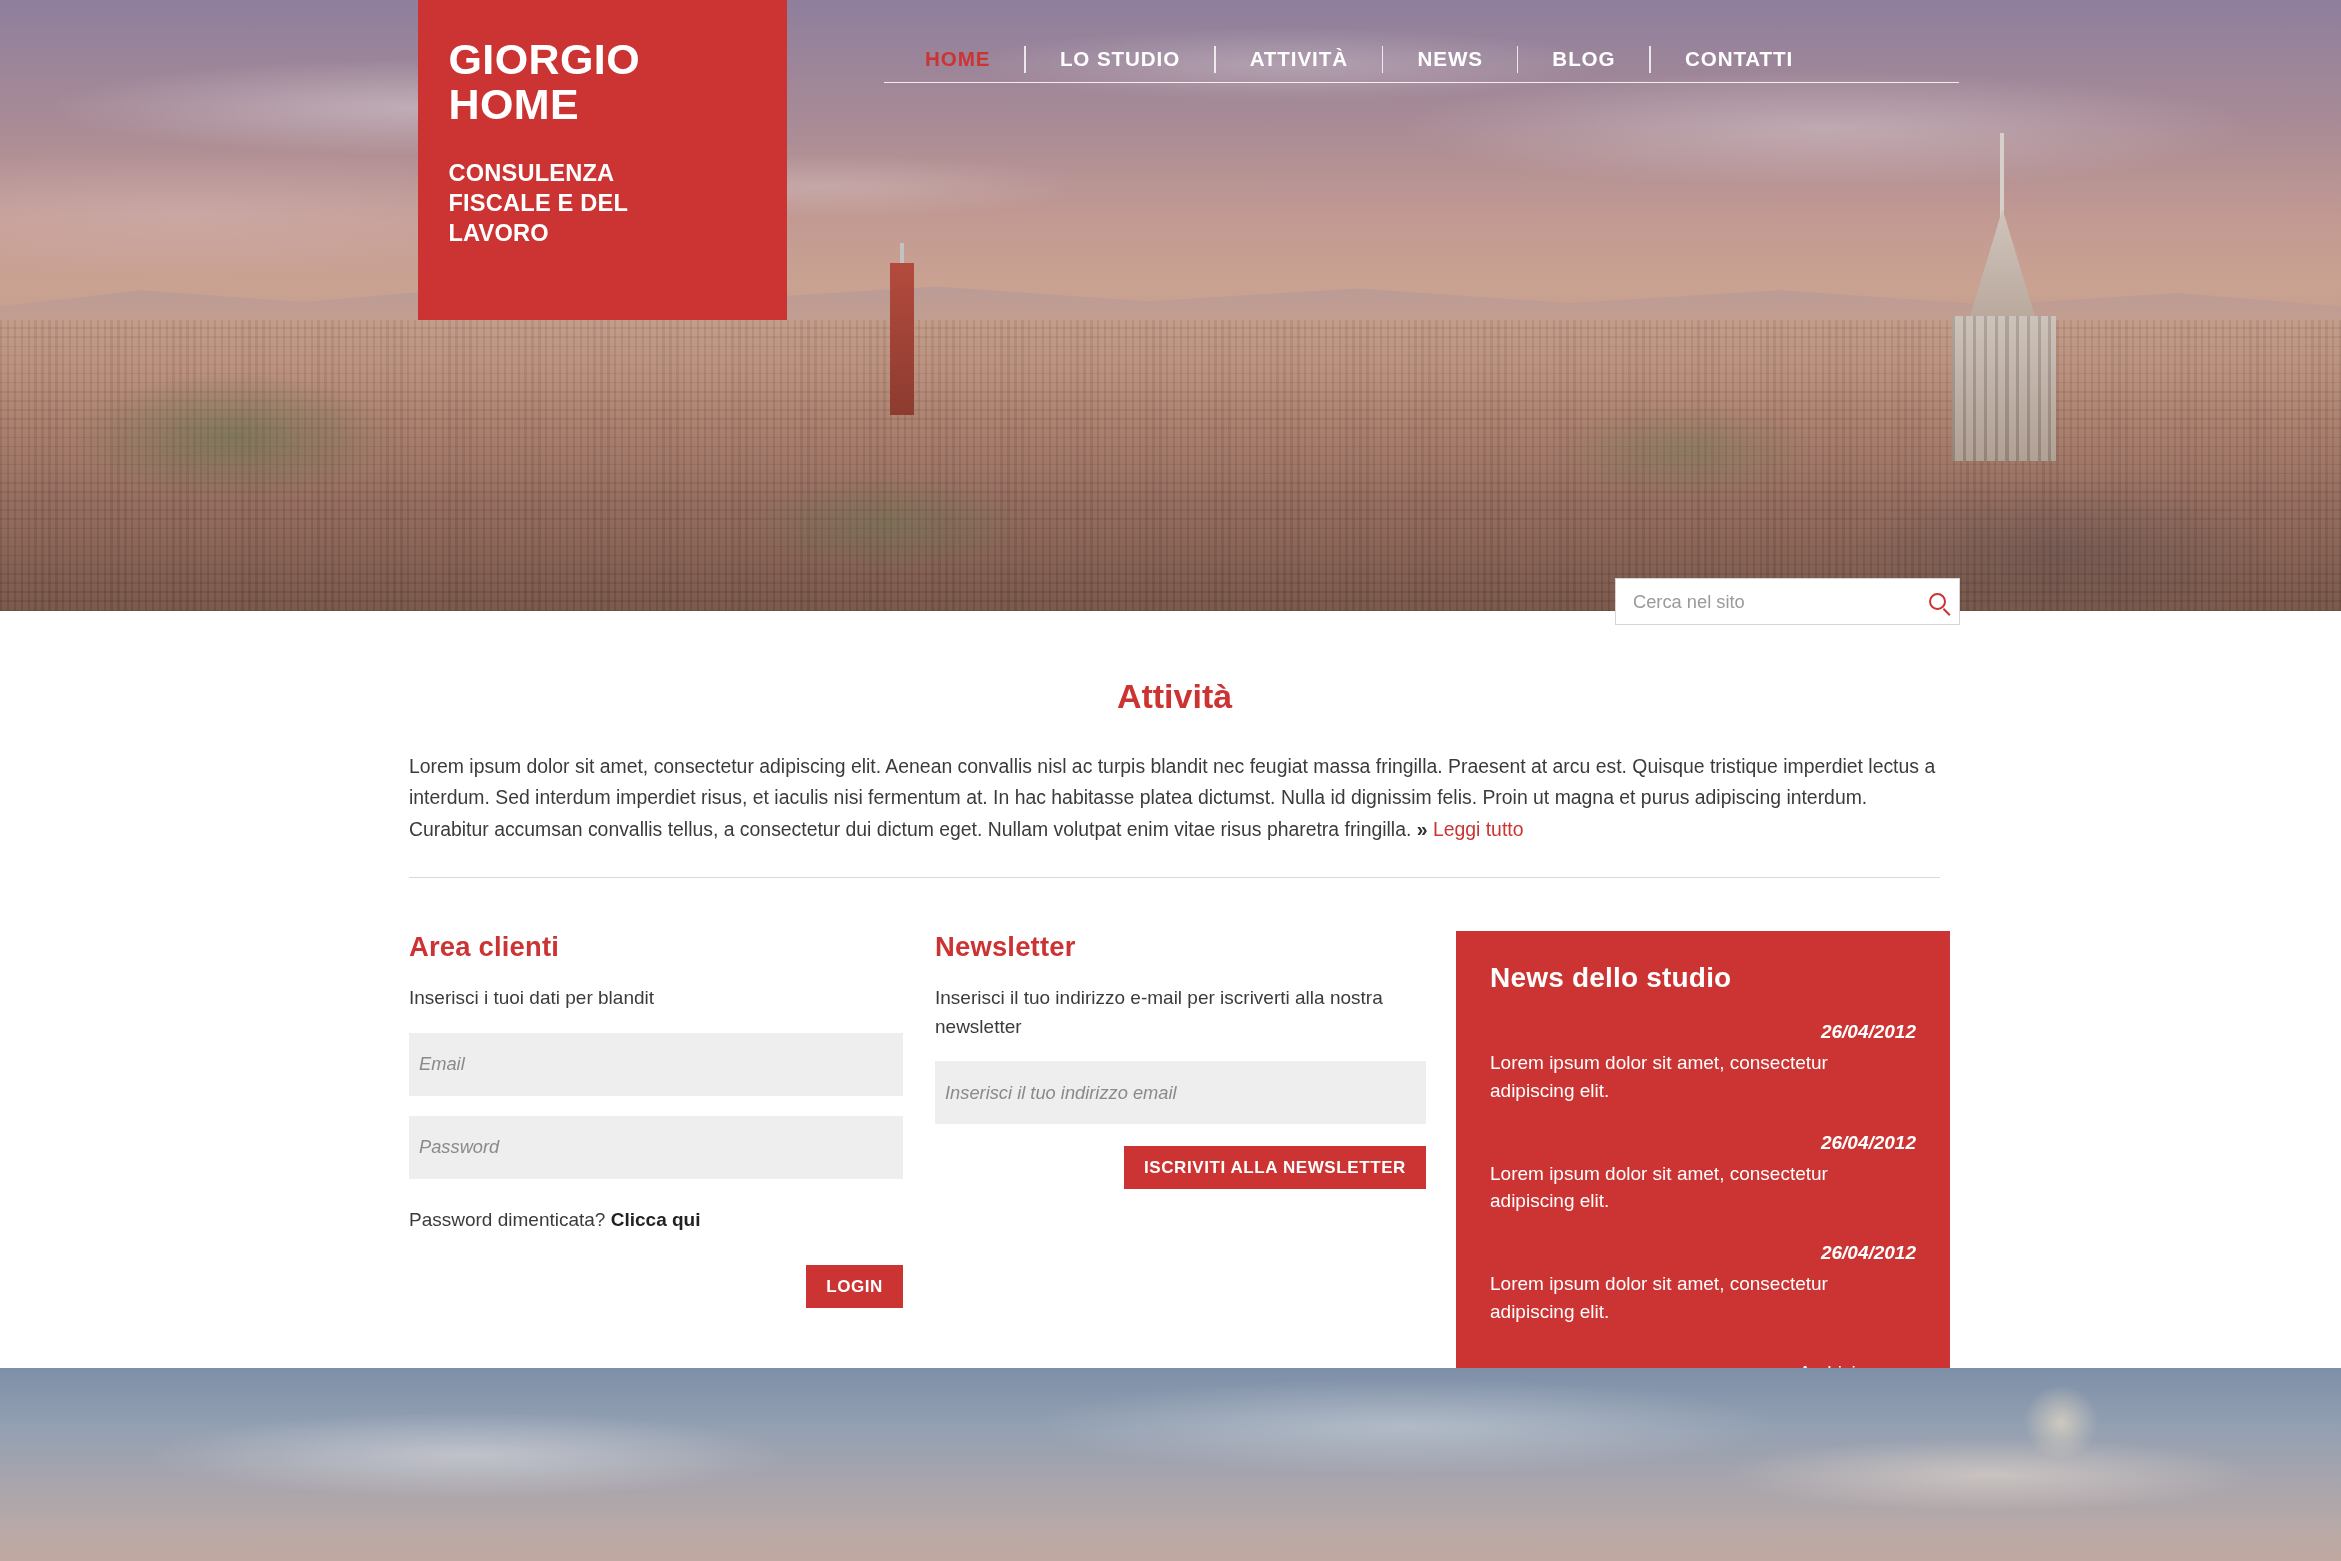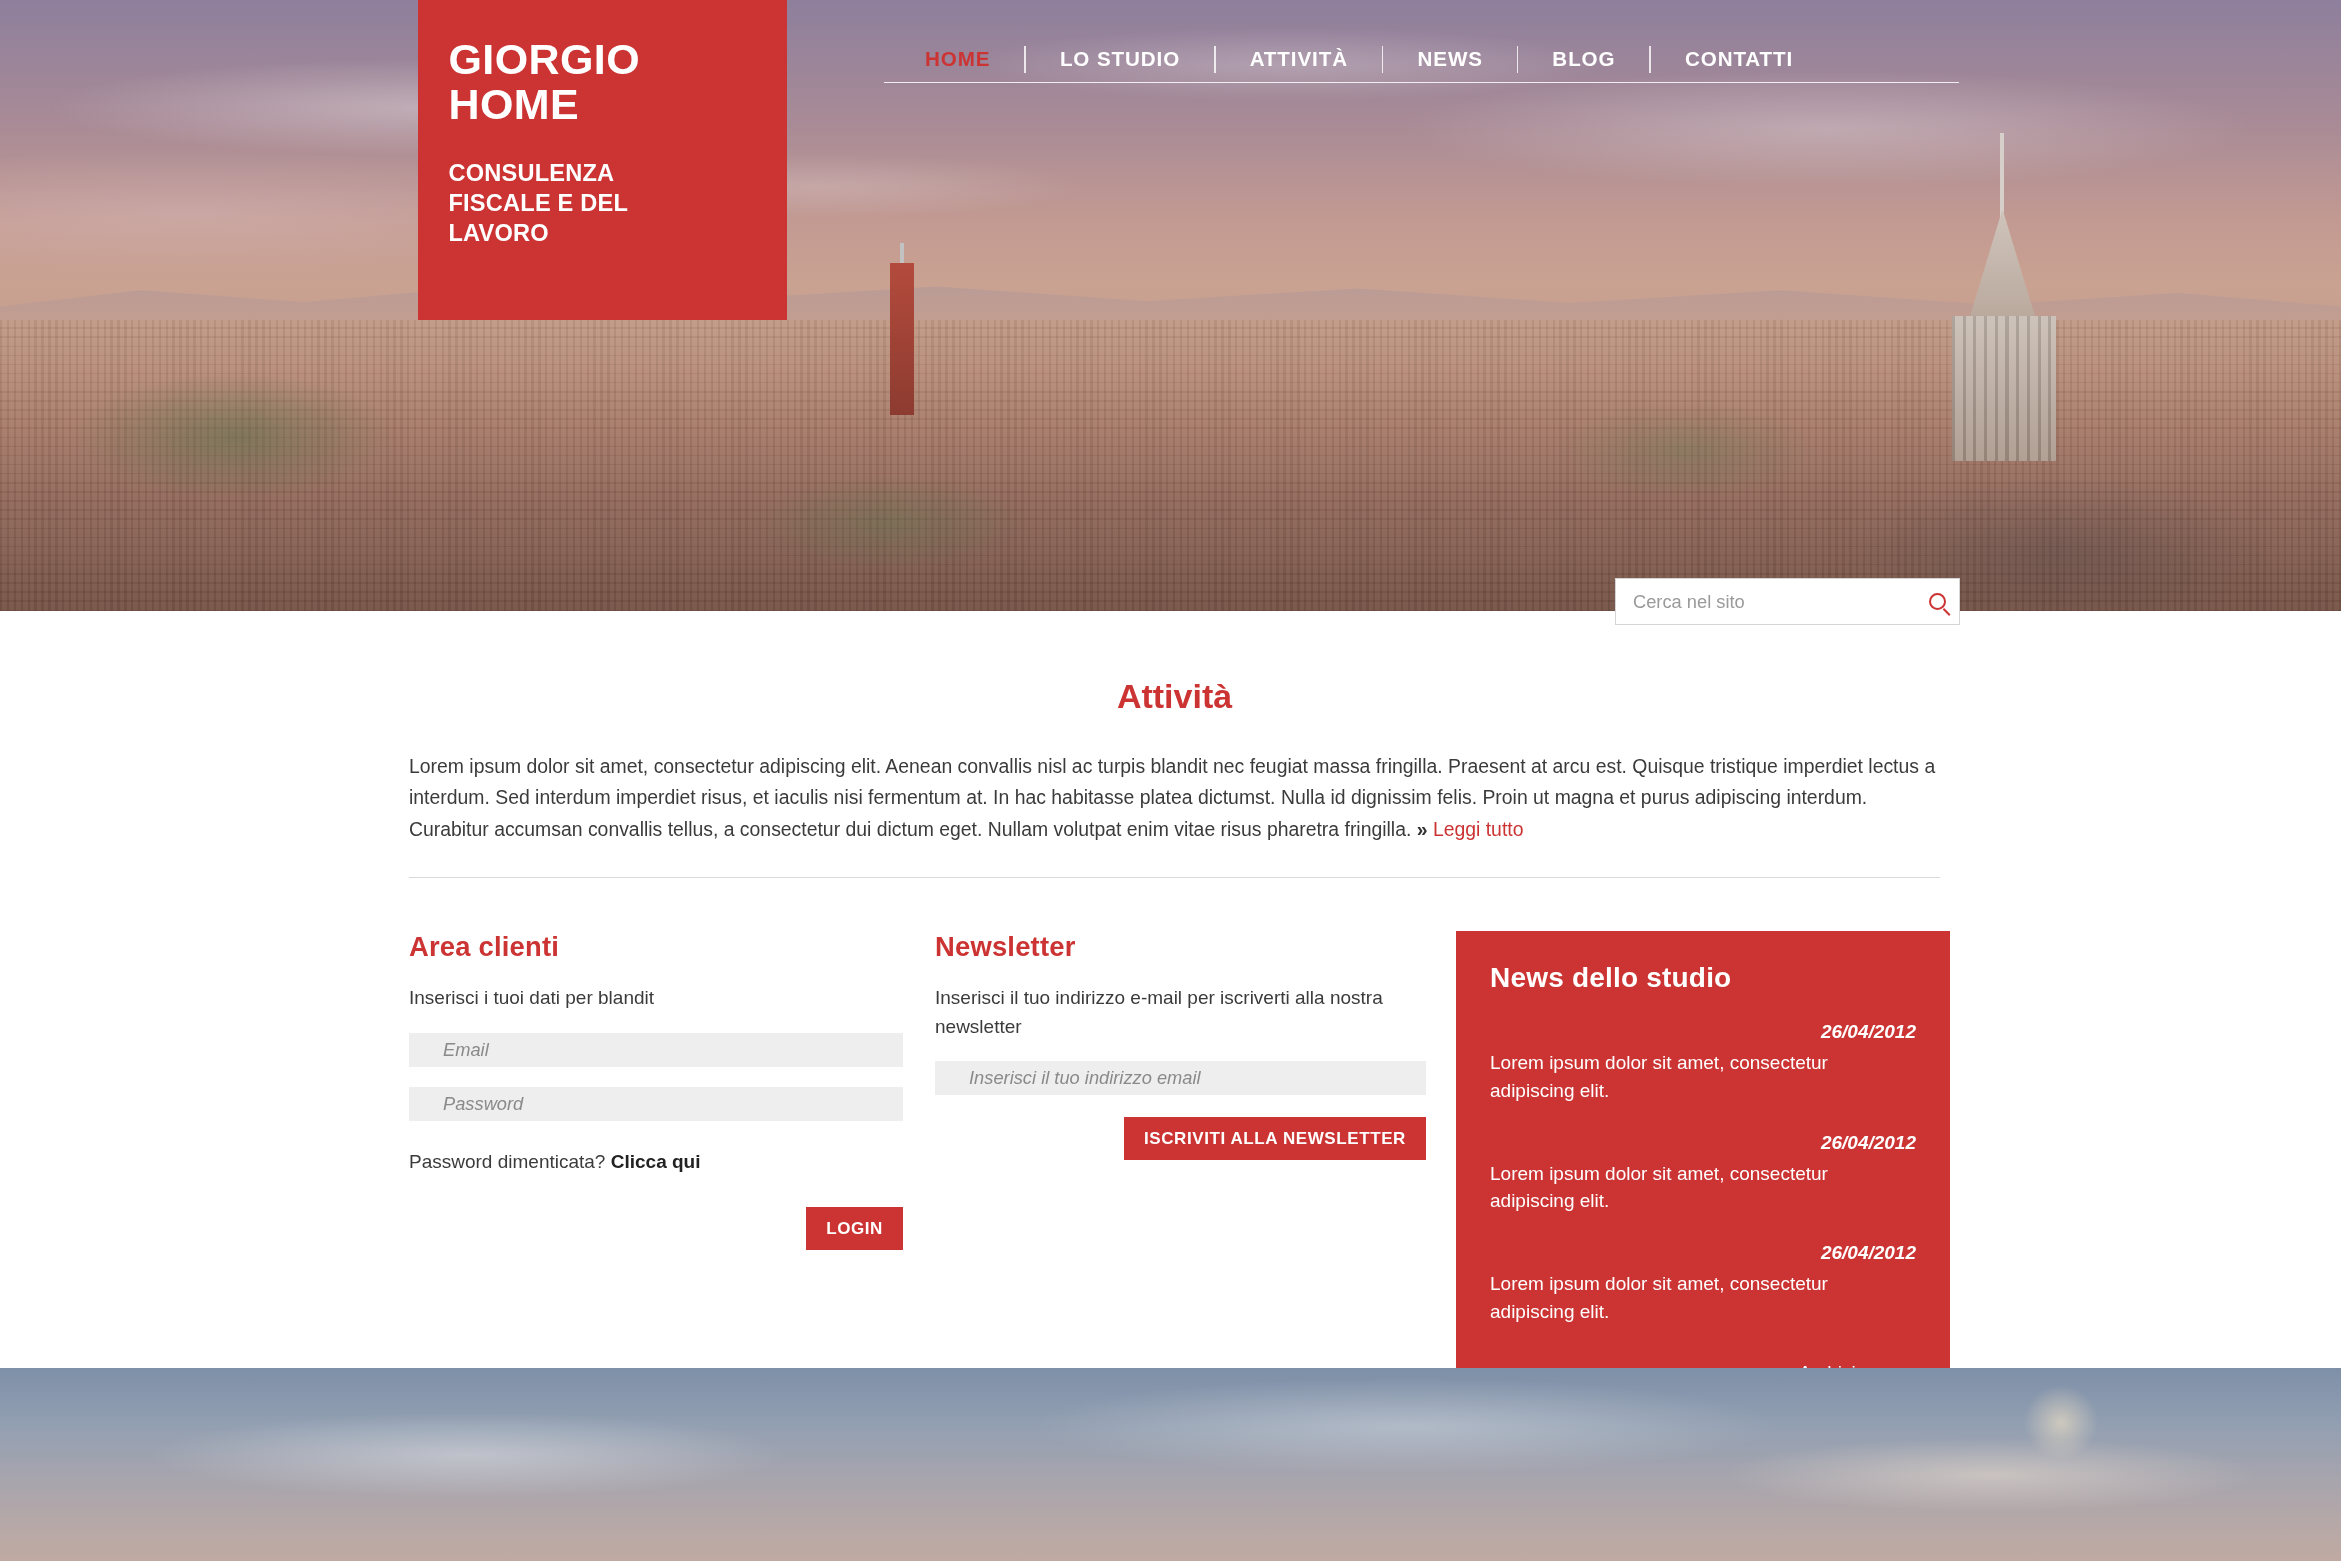--- a/index.html
+++ b/index.html
@@ -154,23 +154,23 @@
 
   .cols{ display:flex; margin-top:53px; gap:0; }
   .col-clienti{ width:526px; padding-right:38px; }
   .col-news{ width:521px; padding-right:49px; }
   .col-box{ width:583px; }
 
   .col-h{ color:#cc3333; font-size:27.4px; font-weight:bold; letter-spacing:0.2px; }
   .col-p{ margin-top:21.3px; font-size:19px; line-height:1.5; color:#3b3b3b; }
 
   .field{
-    margin-top:20px; width:494px; height:34px; background:#eeeeee; border:0;
+    margin-top:20px; width:494px; height:63px; background:#eeeeee; border:0;
     font-family:"Liberation Sans", sans-serif; font-style:italic; font-size:18.3px;
-    color:#c2410c; padding-left:34px; outline:none;
+    color:#c2410c; padding-left:10px; outline:none;
   }
   .field.wide{ width:491px; }
   .field::placeholder{ color:#8a8a8a; font-style:italic; }
 
   .forgot{ margin-top:30.5px; font-size:19px; color:#3b3b3b; }
   .forgot a{ color:#222; font-weight:bold; text-decoration:none; }
 
   .btn{
     background:#cc3333; color:#fff; border:0; cursor:pointer;
     font-family:"Liberation Sans", sans-serif; font-size:17px; font-weight:bold;

